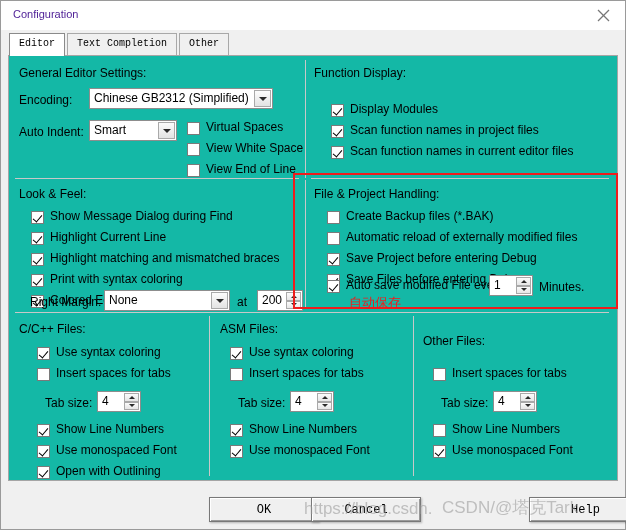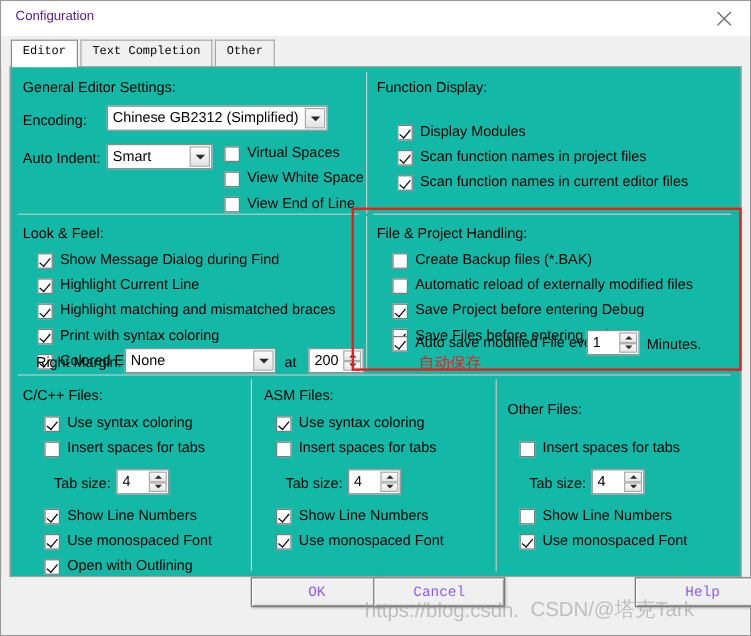--- a/index.html
+++ b/index.html
@@ -133,28 +133,28 @@
     position:absolute;color:#ef1c1c;font-size:13px;
     font-family:"DejaVu Sans","Liberation Sans",sans-serif;
     z-index:6;white-space:nowrap;
   }
   
   .footer{
     position:absolute;left:0;bottom:0;width:100%;height:48px;
     background:#f0f0f0;
   }
   .btn{
-    position:absolute;top:0;height:25px;
+    position:absolute;top:16px;height:25px;
     background:#f0f0f0;
     border:1px solid #787878;
     box-shadow: inset 1px 1px 0 #ffffff, inset -1px -1px 0 #9a9a9a, 1px 1px 2px rgba(0,0,0,.25);
     font-family:"Liberation Mono","DejaVu Sans Mono",monospace;
     font-size:12px;
     display:flex;align-items:center;justify-content:center;
-    box-sizing:border-box;color:#8b5cf6;
+    box-sizing:border-box;color:#000000;
   }
   .watermark{
     position:absolute;bottom:8px;
     font-size:17px;color:rgba(150,150,150,.55);
     font-family:"Liberation Sans",sans-serif;
     white-space:nowrap;pointer-events:none;z-index:7;
   }
   .watermark.wm1{left:303px;bottom:10px;}
   .watermark.wm2{left:441px;bottom:10px;}
 </style>

